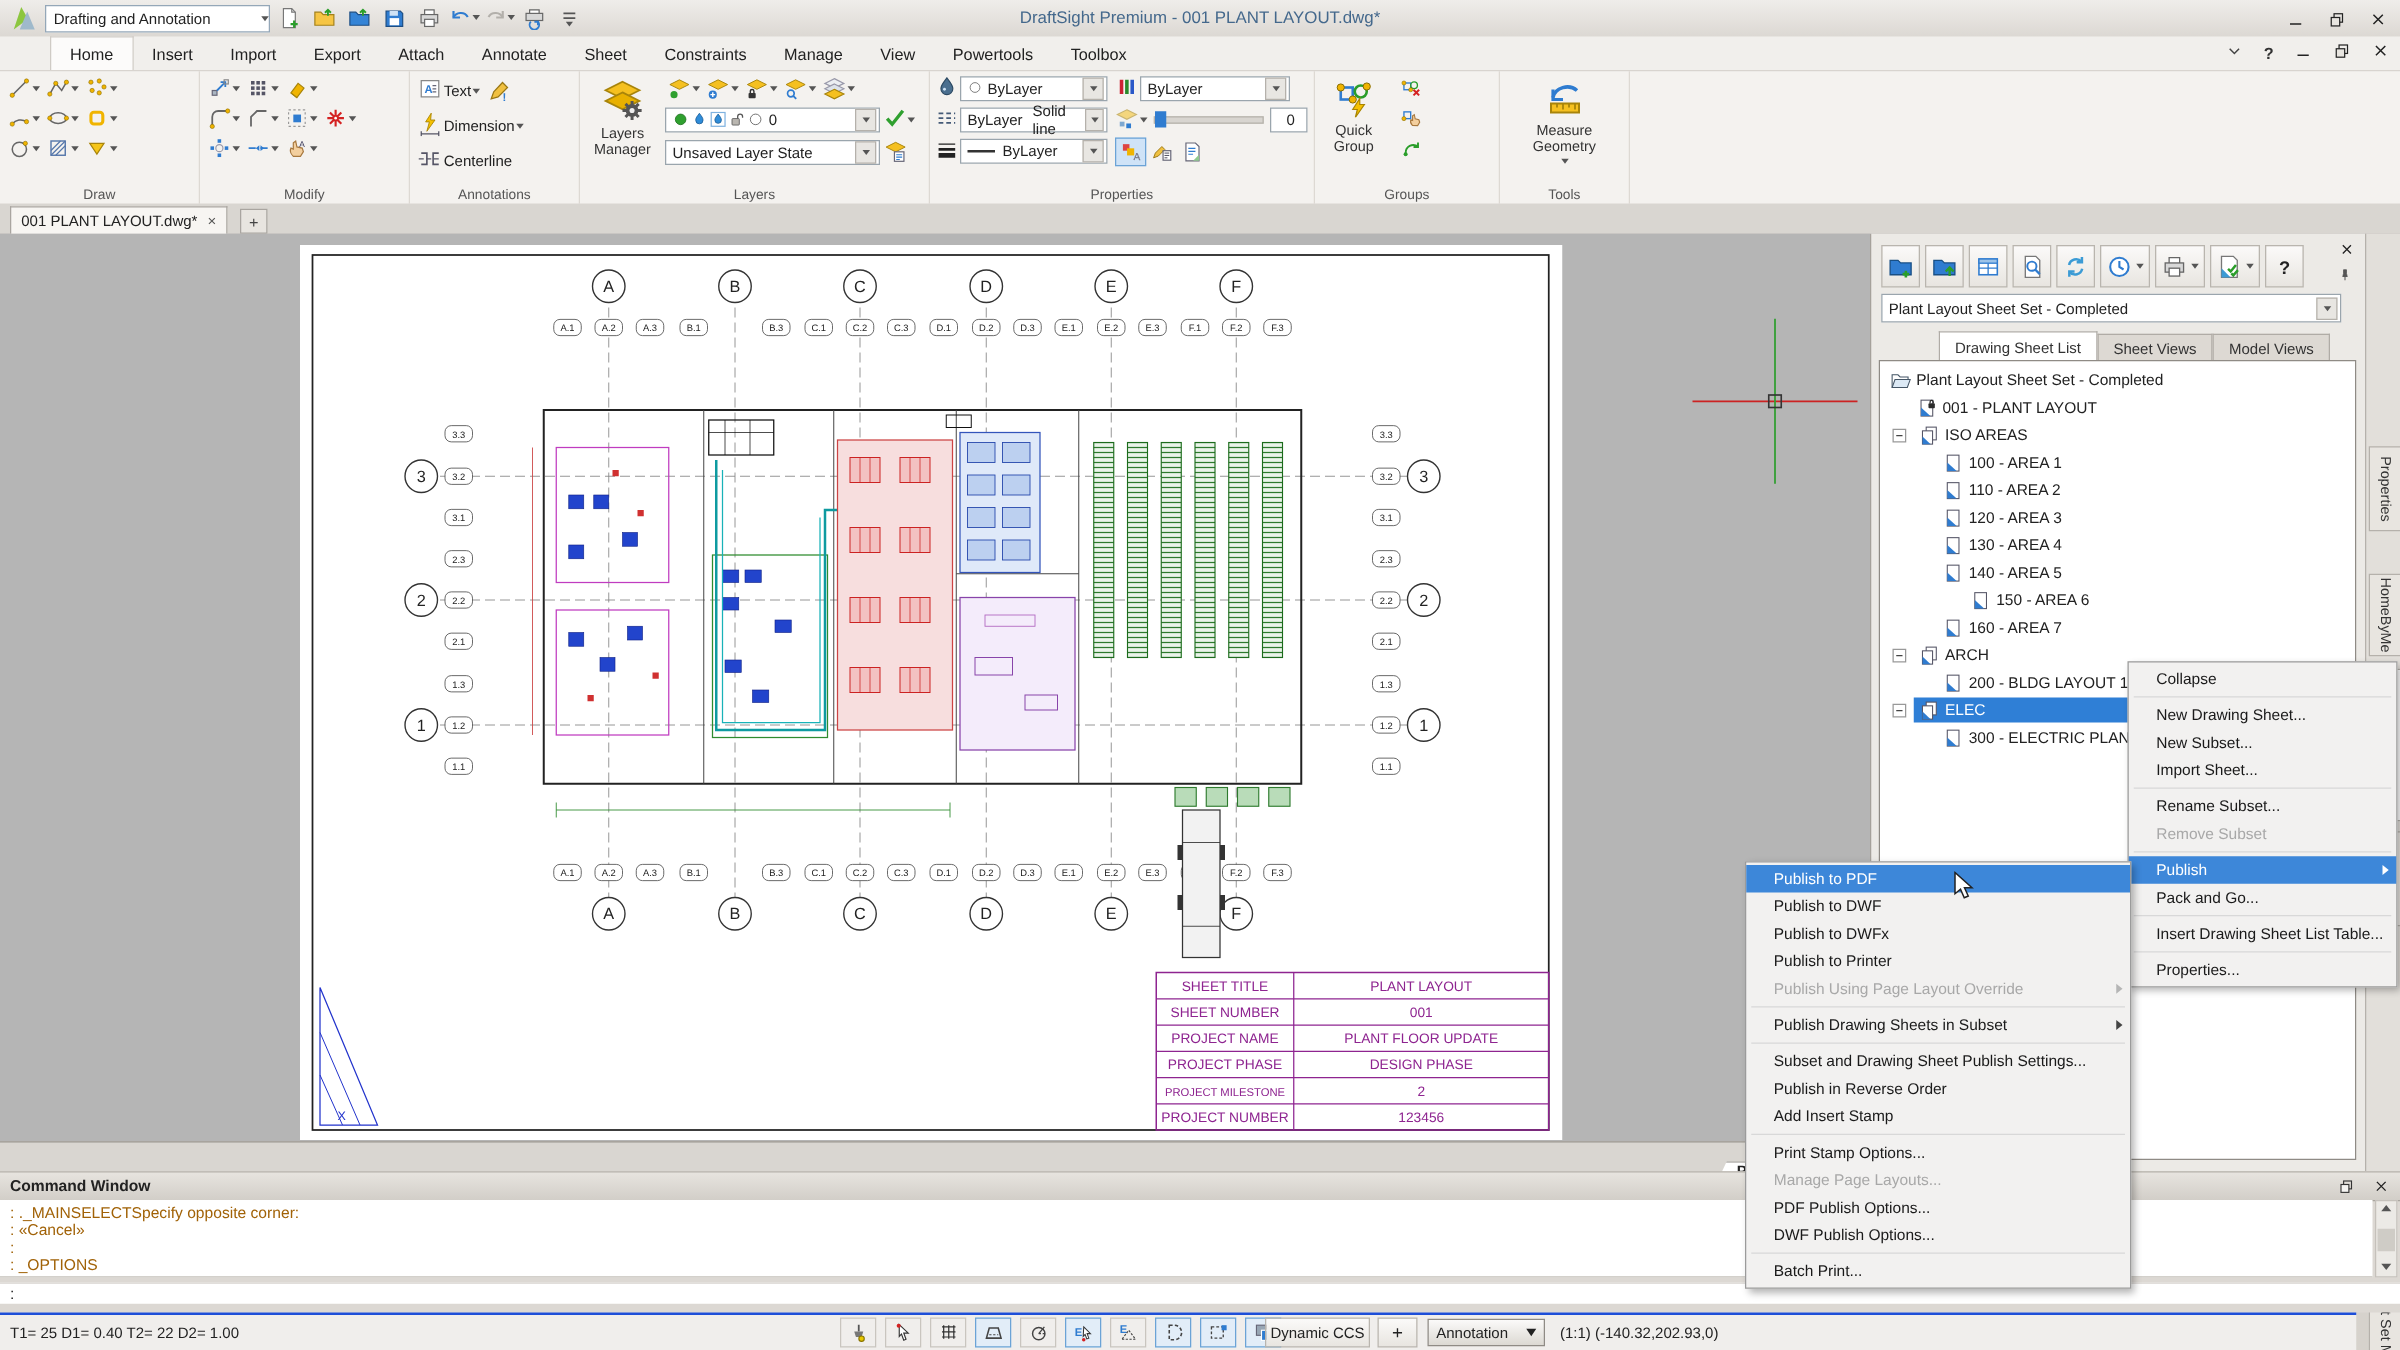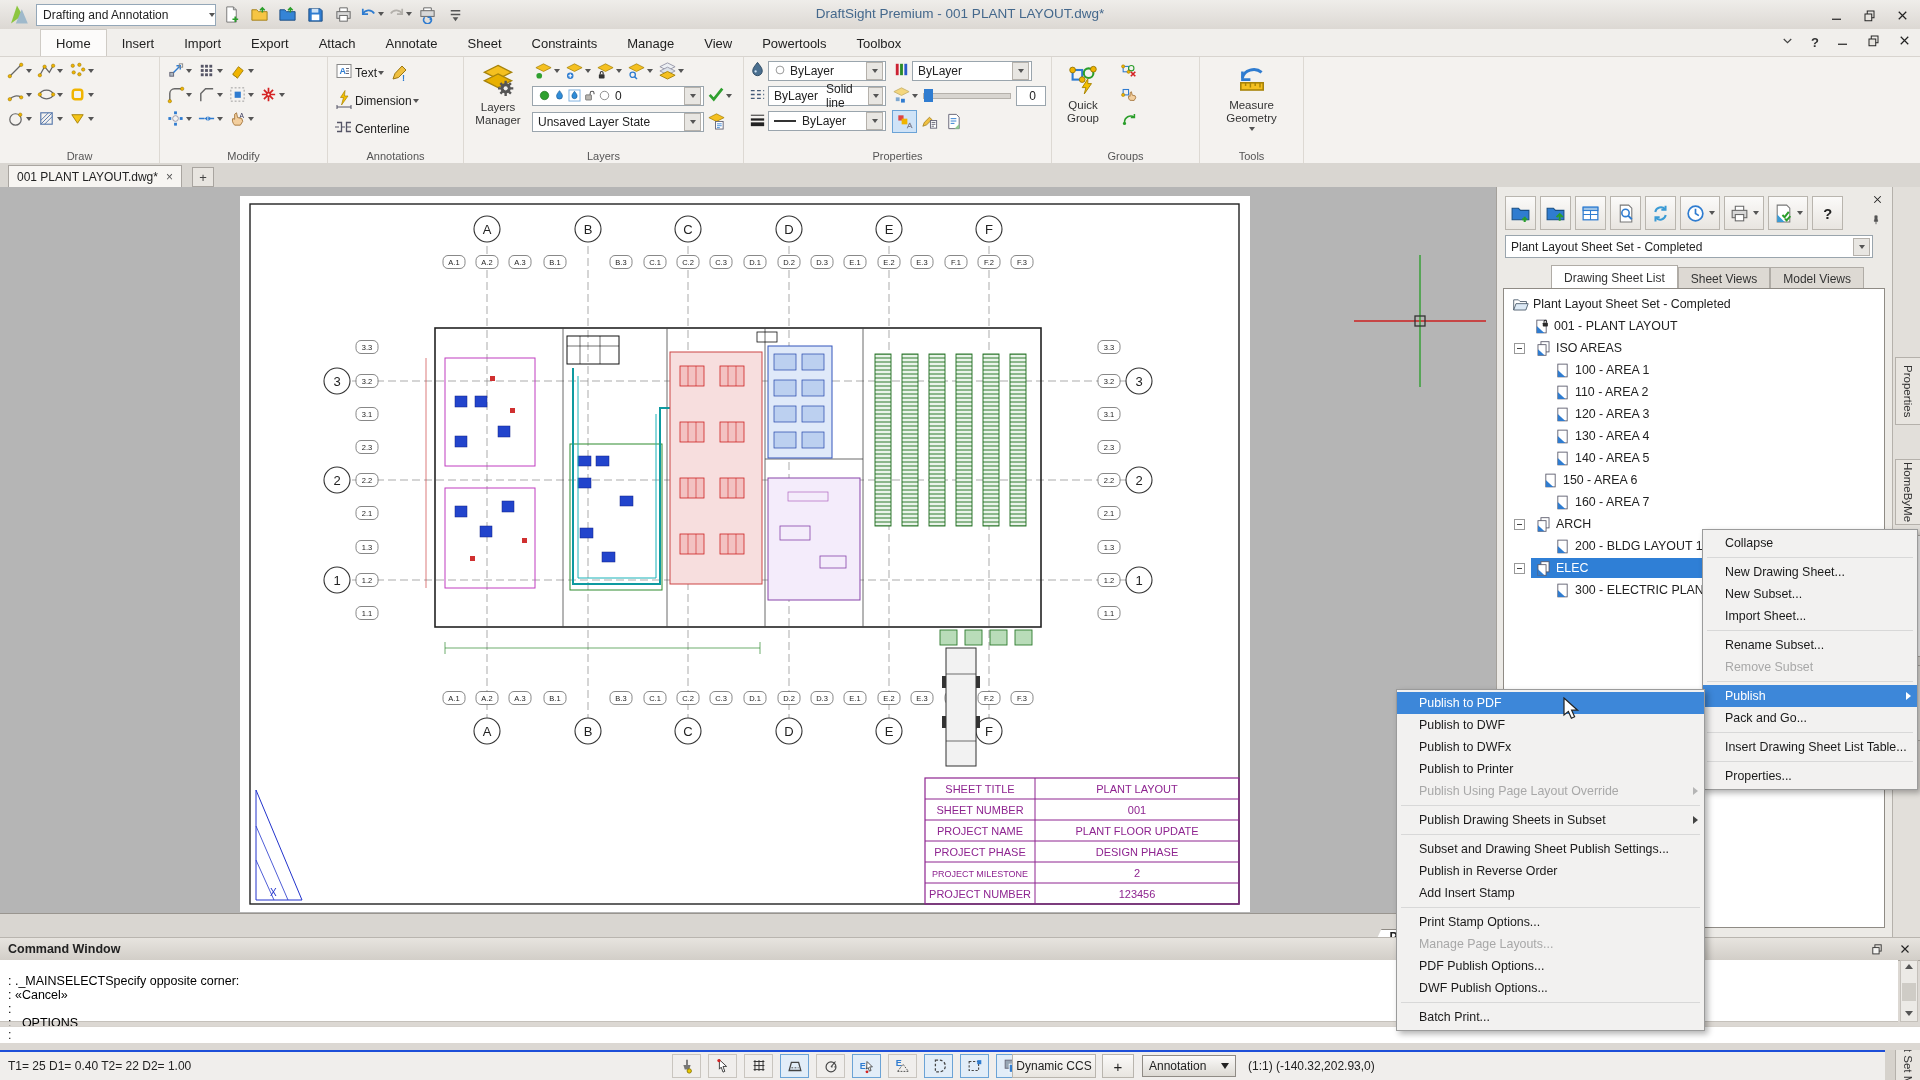--- a/index.html
+++ b/index.html
@@ -82,21 +82,21 @@
   .vtab{position:absolute;left:2px;width:24px;border:1px solid #b5b1ab;background:#e8e5e0;
     display:flex;align-items:center;justify-content:center;}
   .vtab span{writing-mode:vertical-rl;font-size:11.5px;color:#333;white-space:nowrap;}
   .vtab.active{background:#fff;}
   
   #cmd{position:absolute;left:0;top:937px;width:1920px;height:113px;background:#dcd8d3;}
   #cmd-title{height:22px;background:linear-gradient(#e7e4df,#d2cec8);border-top:1px solid #b9b5af;
     border-bottom:1px solid #aaa69f;display:flex;align-items:center;padding:0 8px;font-weight:bold;font-size:12.5px;}
   #cmd-title .btns{margin-left:auto;display:flex;gap:14px;align-items:center;}
   #cmd-body{position:absolute;left:0;top:23px;width:1898px;height:62px;background:#fff;
-    border-bottom:1px solid #c5c1bb;padding:14px 8px;box-sizing:border-box;font-size:12.5px;line-height:14px;color:#000000;}
+    border-bottom:1px solid #c5c1bb;padding:3px 8px;box-sizing:border-box;font-size:12.5px;line-height:14px;color:#a16207;}
   #cmd-scroll{position:absolute;right:2px;top:23px;width:18px;height:62px;background:#eceae6;border:1px solid #c5c1bb;box-sizing:border-box;}
   #cmd-scroll .thumb{position:absolute;left:1px;top:22px;width:14px;height:18px;background:#cfccc6;}
   .tri-up{width:0;height:0;border-left:4px solid transparent;border-right:4px solid transparent;border-bottom:5px solid #555;margin:3px auto;}
   .tri-dn{width:0;height:0;border-left:4px solid transparent;border-right:4px solid transparent;border-top:5px solid #555;margin:3px auto;position:absolute;bottom:2px;left:4px;}
   #cmd-input{position:absolute;left:0;top:89px;width:1920px;height:17px;background:#fff;
     border-top:1px solid #d8d4cf;padding:1px 8px;box-sizing:border-box;font-size:12.5px;}
   
   #status{position:absolute;left:0;top:1050px;width:1885px;height:30px;background:#f0eeec;
     border-top:2px solid #1d4ed8;display:flex;align-items:center;box-sizing:border-box;}
   #status-left{position:absolute;left:8px;font-size:12px;color:#222;}
@@ -1363,21 +1363,21 @@
     <span class="tcontent">
             <span class="icon" style="display:inline-flex">
               <svg width="17" height="17" viewBox="0 0 20 20">
                 <rect x="4.5" y="2.5" width="11" height="15" fill="#fff" stroke="#556"></rect>
                 <path d="M4.5 17.5v-8.2l8.8 8.2z" fill="#2f7cd0"></path>
               </svg>
             </span>
             <span class="tlabel">140 - AREA 5</span>
           </span>
   </div>
-        <div class="trow" style="padding-left:34px">
+        <div class="trow" style="padding-left:68px">
 
     <span class="tcontent">
             <span class="icon" style="display:inline-flex">
               <svg width="17" height="17" viewBox="0 0 20 20">
                 <rect x="4.5" y="2.5" width="11" height="15" fill="#fff" stroke="#556"></rect>
                 <path d="M4.5 17.5v-8.2l8.8 8.2z" fill="#2f7cd0"></path>
               </svg>
             </span>
             <span class="tlabel">150 - AREA 6</span>
           </span>

